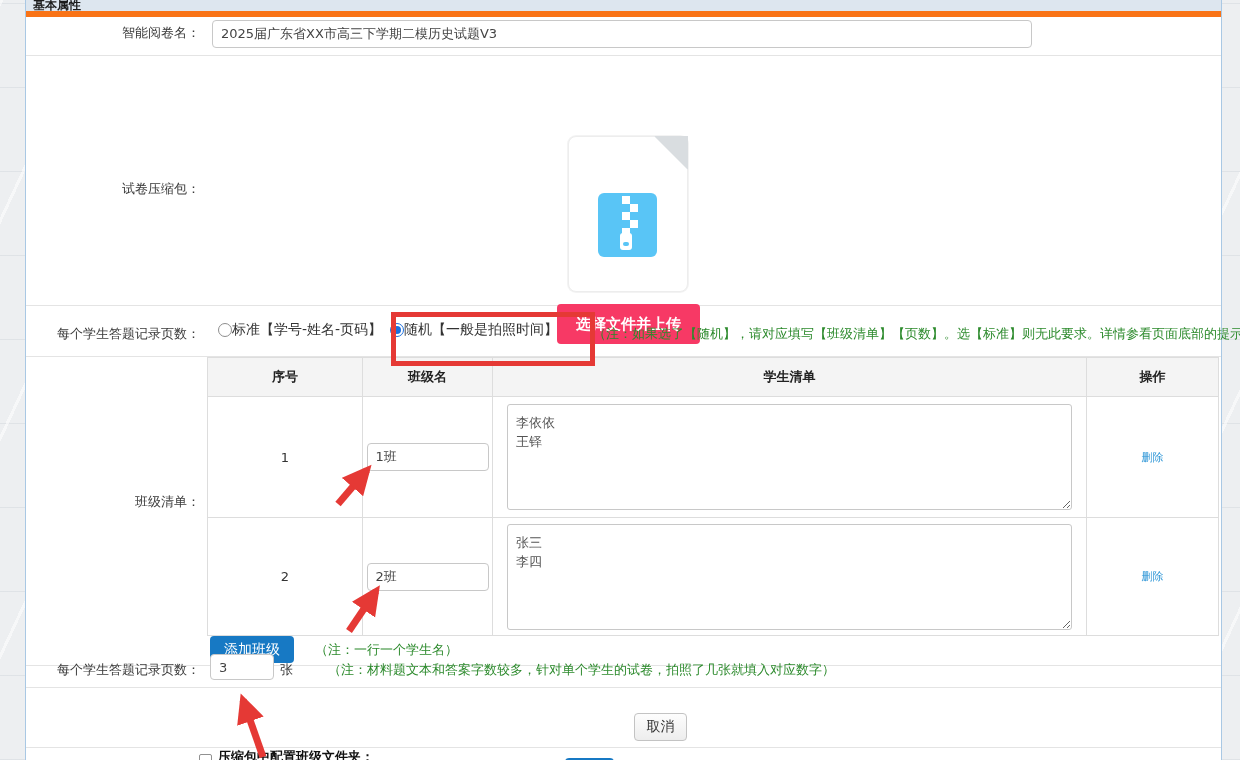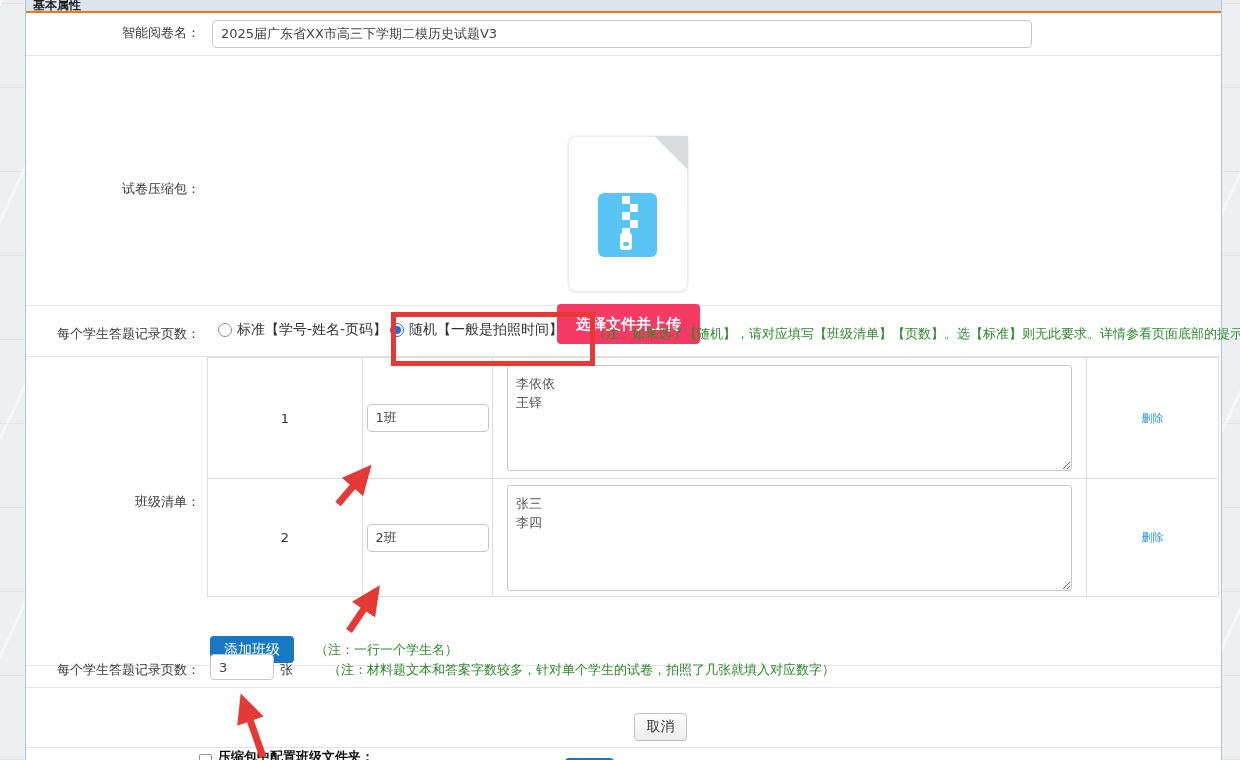--- a/index.html
+++ b/index.html
@@ -11,21 +11,21 @@
       repeating-linear-gradient(115deg, rgba(255,255,255,0.55) 0 3px, rgba(0,0,0,0) 3px 92px),
       repeating-linear-gradient(0deg, rgba(190,198,206,0.30) 0 1px, rgba(0,0,0,0) 1px 84px);
     font-size:13px;color:#333;
   }
   .panel{
     position:absolute;left:25px;top:0;width:1195px;height:760px;
     background:#ffffff;border-left:1px solid #a9c8e4;border-right:1px solid #a9c8e4;
   }
   .section-bar{
     position:absolute;left:0;top:0;width:100%;height:11px;overflow:hidden;
-    background:#dde6ef;border-bottom:2px solid #f97316;
+    background:#dde6ef;border-bottom:6px solid #f97316;
   }
   .section-bar span{display:block;margin-top:-3px;padding-left:7px;font-size:12px;font-weight:bold;color:#1b1b1b;}
   .row{position:absolute;left:0;width:100%;border-bottom:1px solid #e4e4e4;box-sizing:border-box;}
   .lbl{position:absolute;left:0;width:174px;text-align:right;color:#3a3a3a;font-size:13px;}
   .txt-input{
     position:absolute;border:1px solid #c8c8c8;border-radius:4px;background:#fff;
     font-size:13px;color:#444;padding:0 8px;font-family:inherit;outline:none;box-sizing:content-box;
   }
   
   .file-icon{position:absolute;left:542px;top:80px;width:118px;height:154px;background:#fff;
@@ -37,21 +37,21 @@
   .zip-body{position:absolute;left:29px;top:56px;width:59px;height:64px;background:#59c5f6;border-radius:6px;}
   .zip-teeth{position:absolute;left:24px;top:3px;width:8px;height:8px;background:#fff;
     box-shadow:8px 8px 0 #fff, 0 16px 0 #fff, 8px 24px 0 #fff, 0 32px 0 #fff;}
   .zip-pull{position:absolute;left:22px;top:40px;width:12px;height:17px;background:#fff;border-radius:3px;}
   .zip-pull:after{content:"";position:absolute;left:3px;top:9px;width:6px;height:4px;background:#59c5f6;border-radius:2px;}
   .upload-btn{
     position:absolute;left:531px;top:248px;width:143px;height:40px;border:none;border-radius:4px;
     background:#f73965;color:#fff;font-size:15px;font-weight:bold;font-family:inherit;cursor:pointer;
   }
   
-  .radio-opt{position:absolute;display:flex;align-items:center;gap:5px;font-size:14px;color:#333;cursor:pointer;}
+  .radio-opt{position:absolute;display:flex;align-items:center;font-size:14px;color:#333;cursor:pointer;}
   .radio-circle{width:14px;height:14px;border:1px solid #8e8e8e;border-radius:50%;background:#fff;box-sizing:border-box;}
   .radio-circle.checked{border:1px solid #1d6fdc;position:relative;}
   .radio-circle.checked:after{content:"";position:absolute;left:2px;top:2px;width:8px;height:8px;border-radius:50%;background:#1d6fdc;}
   .note{color:#2c8a2c;font-size:13px;position:absolute;white-space:nowrap;}
   
   .ctable{position:absolute;left:181px;top:0px;width:1012px;border:1px solid #ddd;border-bottom:none;box-sizing:border-box;}
   .trow{display:flex;border-bottom:1px solid #ddd;}
   .tcell{border-right:1px solid #ddd;box-sizing:border-box;display:flex;align-items:center;justify-content:center;position:relative;}
   .tcell:last-child{border-right:none;}
   .c1{width:155px;}.c2{width:130px;}.c3{width:594px;}.c4{flex:1;}
@@ -115,20 +115,26 @@
       <span class="radio-circle checked"></span>
       <span>随机【一般是拍照时间】</span>
     </label>
     <span class="note" style="left:567px;top:19px;">（注：如果选了【随机】，请对应填写【班级清单】【页数】。选【标准】则无此要求。详情参看页面底部的提示。）</span>
   </div>
 
   <div class="row" style="top:357px;height:309px;">
     <span class="lbl" style="top:136px;">班级清单：</span>
 
     <div class="ctable">
+      <div class="trow thead">
+        <div class="tcell c1">序号</div>
+        <div class="tcell c2">班级名</div>
+        <div class="tcell c3">学生清单</div>
+        <div class="tcell c4">操作</div>
+      </div>
       <div class="trow tbody1">
         <div class="tcell c1">1</div>
         <div class="tcell c2">
           <input class="txt-input class-input" type="text" style="position: static;" value="1班">
         </div>
         <div class="tcell c3">
           <textarea class="students-area" style="">李依依
 王铎</textarea>
         </div>
         <div class="tcell c4">

